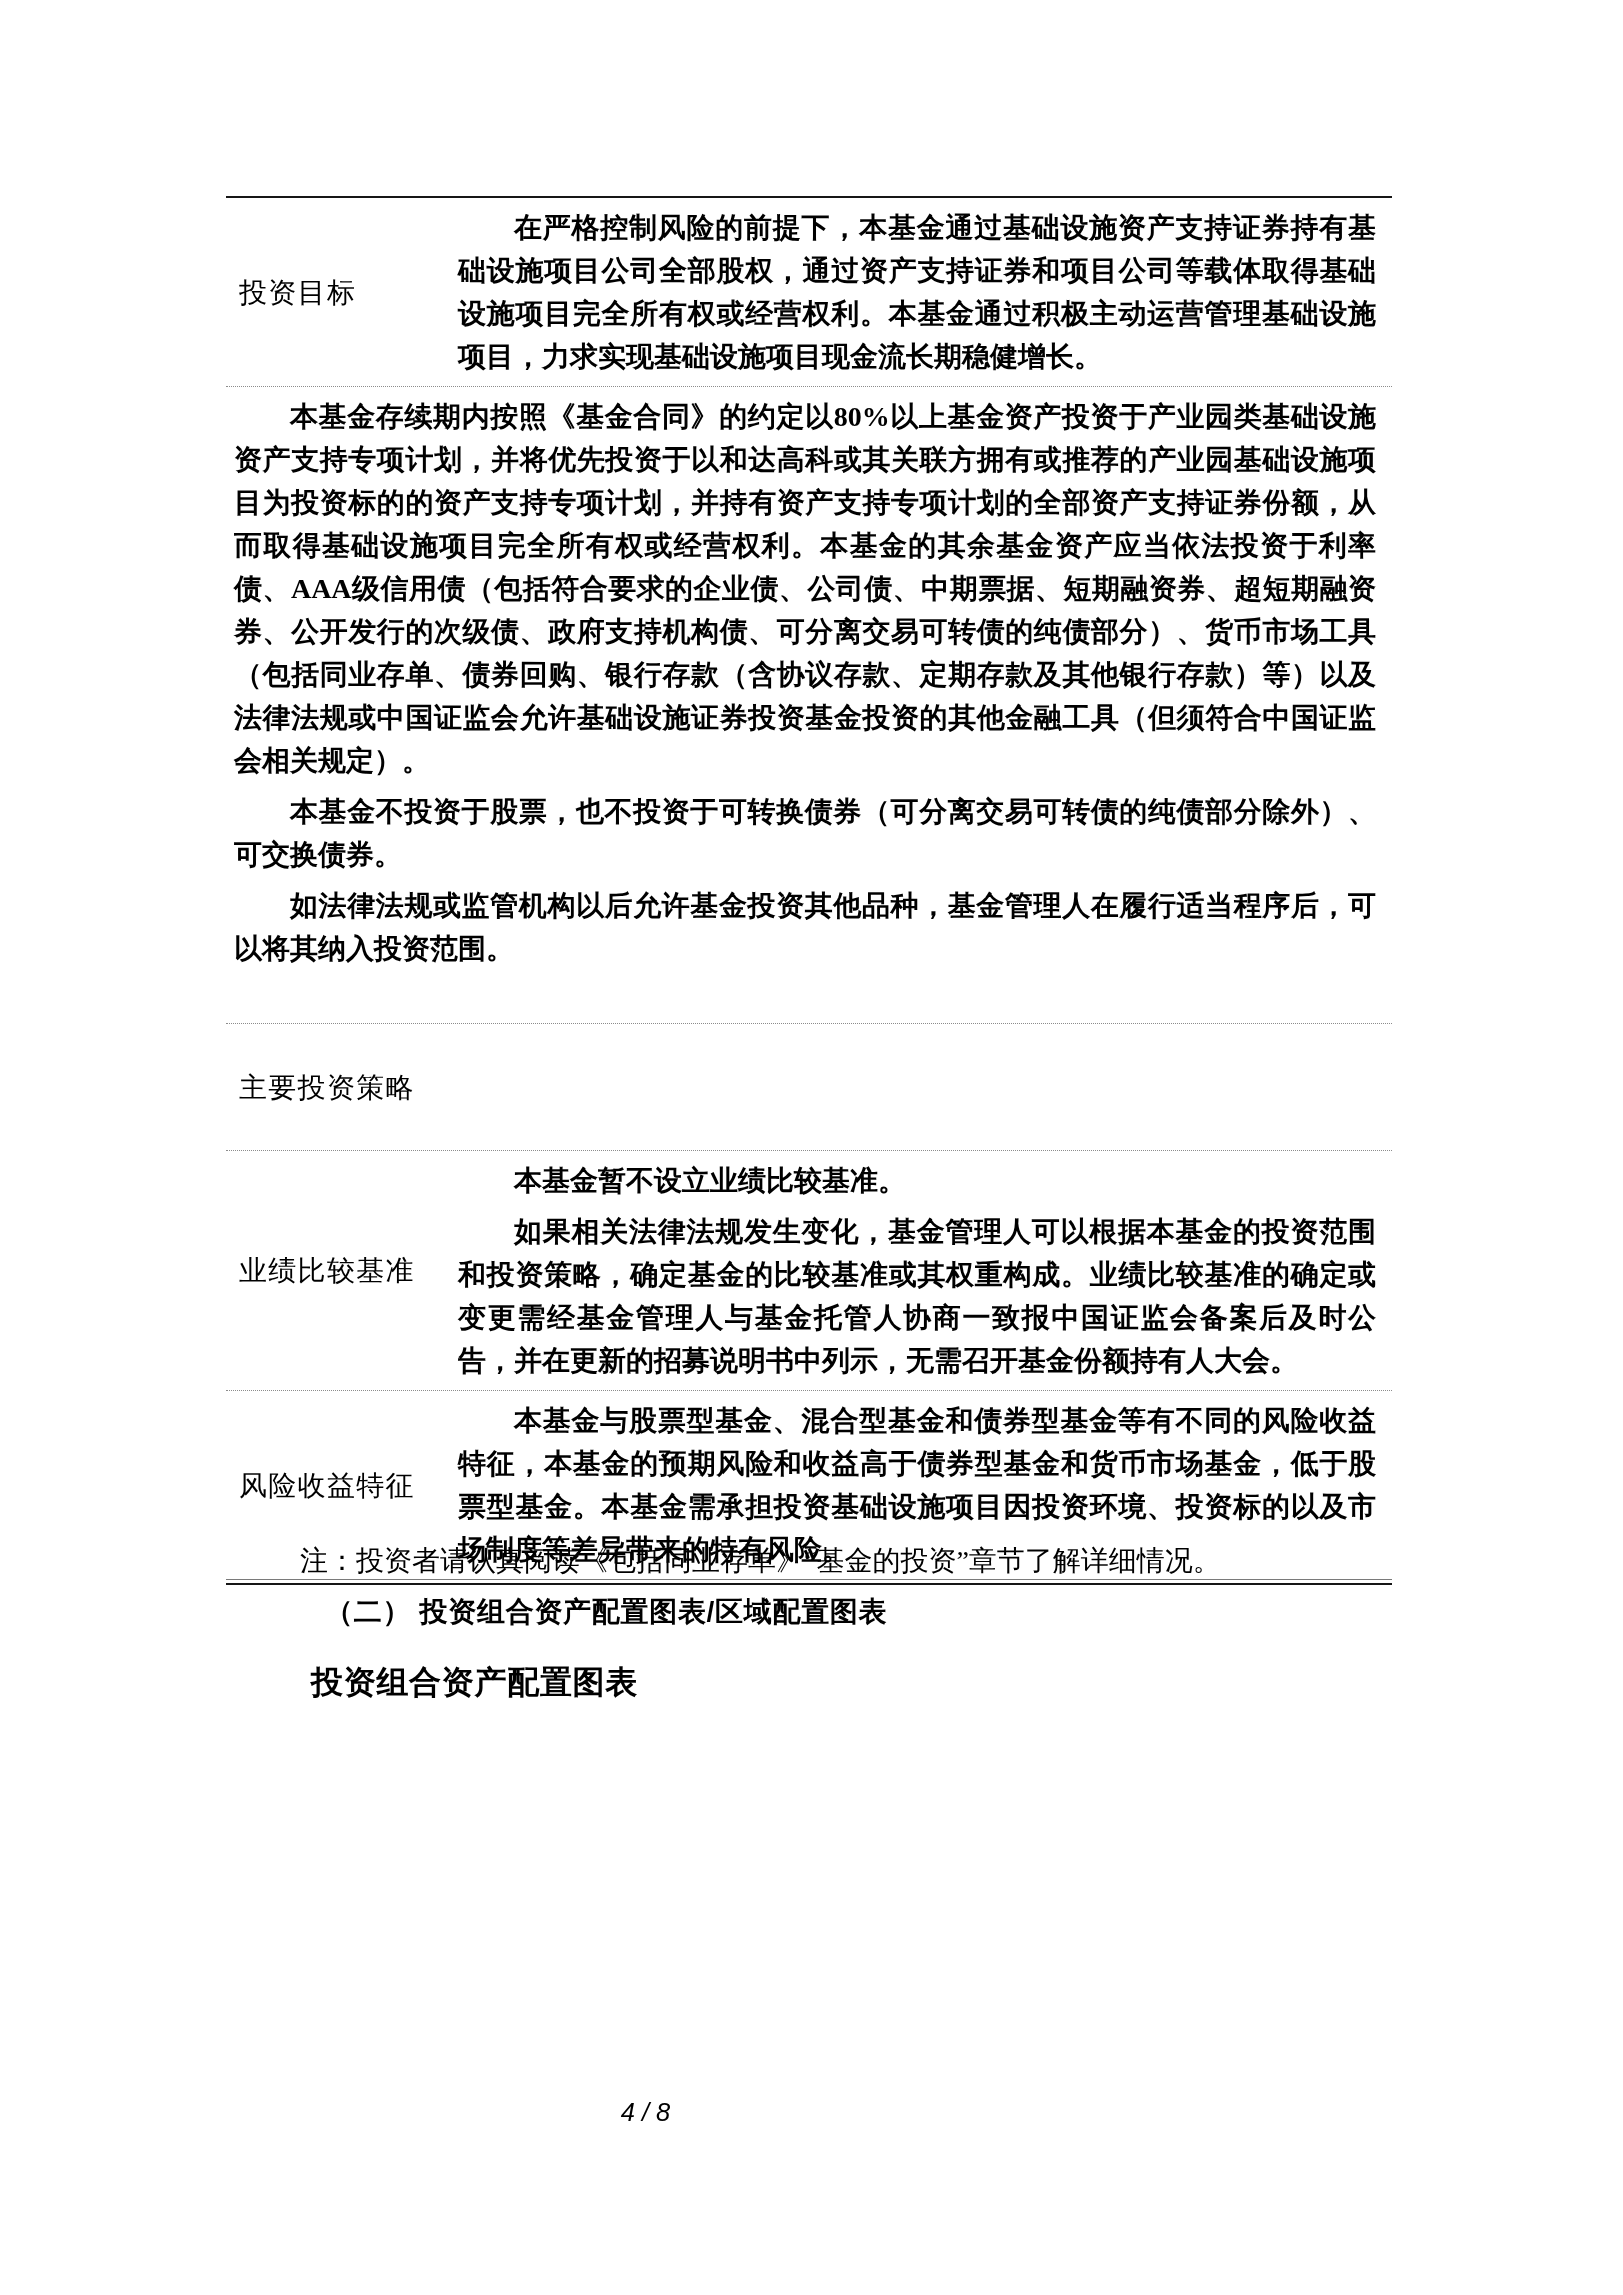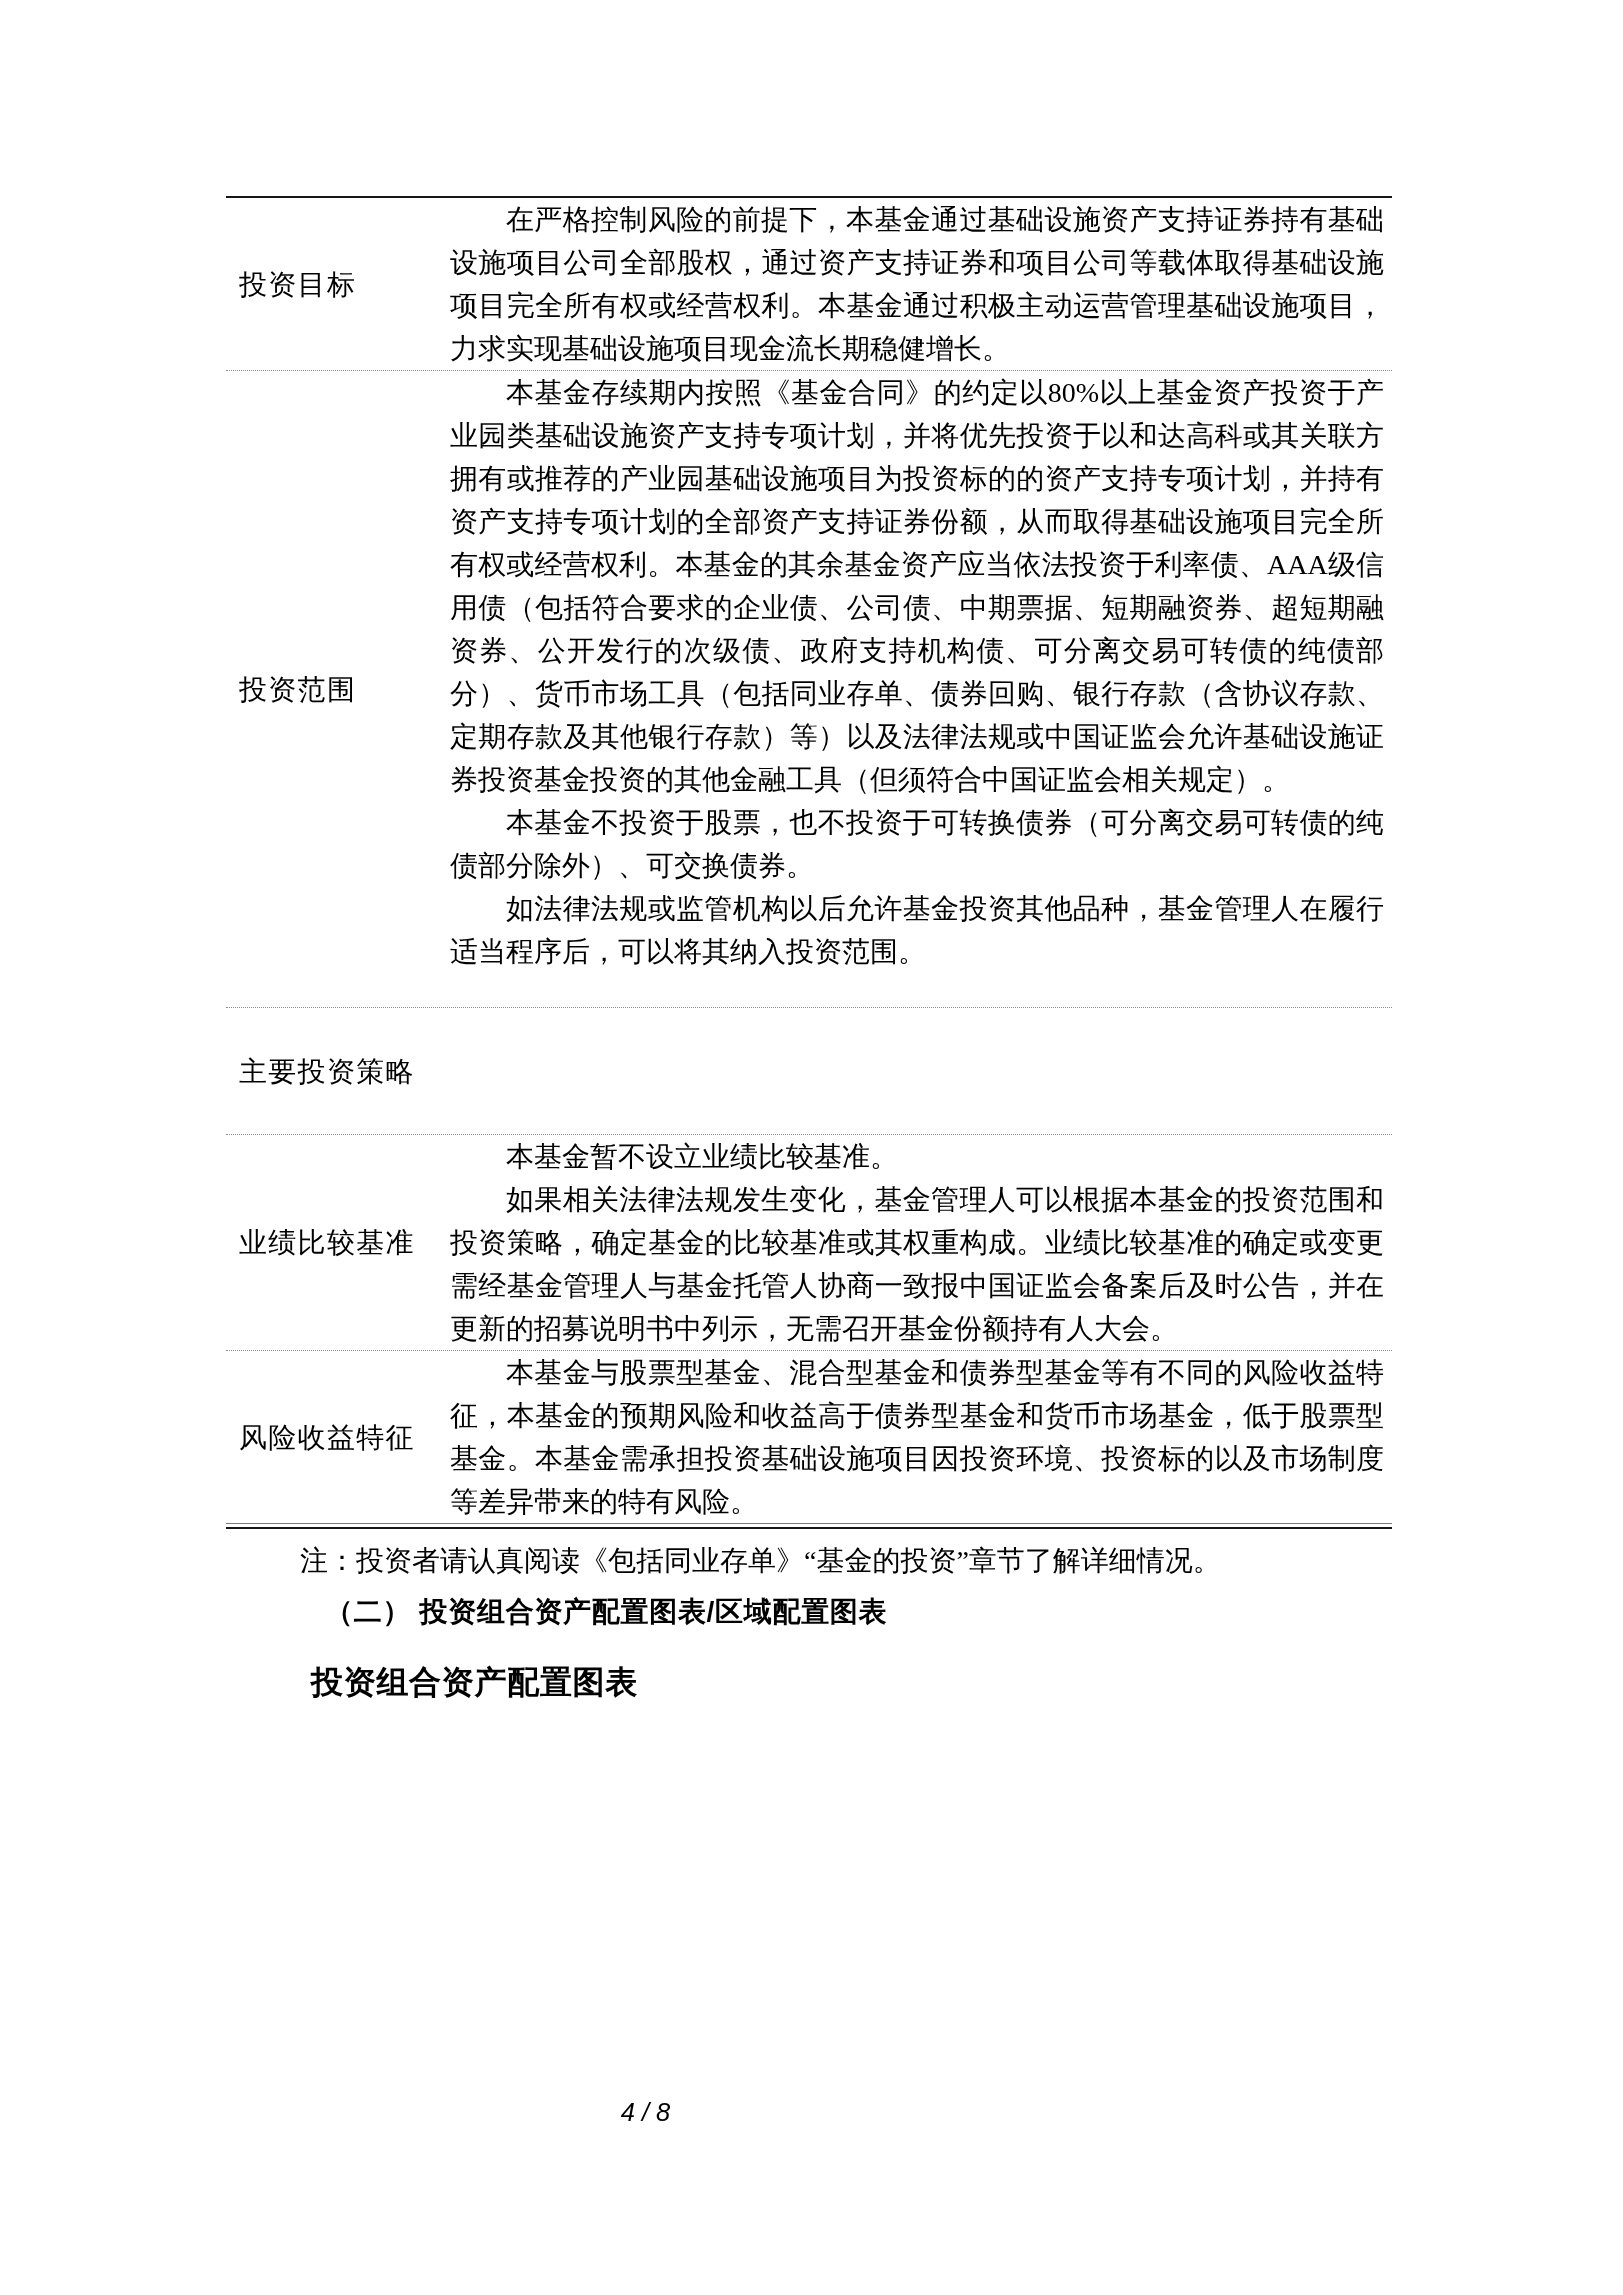--- a/index.html
+++ b/index.html
@@ -55,24 +55,25 @@
     flex-shrink:0;
   }
   .content-cell{
     flex:1;
     box-sizing:border-box;
     padding-right:7.9px;
     font-size:28px;
     line-height:43px;
   }
   .content-cell .para{
-    margin:0;
+    margin:8px;
     text-indent:56px;
     text-align:justify;
     text-justify:inter-character;
+    font-weight:bold;
   }
 
   
   .note{
     position:absolute;
     left:300px;
     top:1539px;
     width:1099px;
     font-size:28px;
     line-height:43px;
@@ -118,21 +119,20 @@
 
   <div class="info-table">
   <div class="row">
     <div class="label-cell">投资目标</div>
     <div class="content-cell">
           <p class="para">在严格控制风险的前提下，本基金通过基础设施资产支持证券持有基础设施项目公司全部股权，通过资产支持证券和项目公司等载体取得基础设施项目完全所有权或经营权利。本基金通过积极主动运营管理基础设施项目，力求实现基础设施项目现金流长期稳健增长。</p>
         </div>
   </div>
 
   <div class="row">
-    <div class="label-cell">投资范围</div>
     <div class="content-cell">
           <p class="para">本基金存续期内按照《基金合同》的约定以80%以上基金资产投资于产业园类基础设施资产支持专项计划，并将优先投资于以和达高科或其关联方拥有或推荐的产业园基础设施项目为投资标的的资产支持专项计划，并持有资产支持专项计划的全部资产支持证券份额，从而取得基础设施项目完全所有权或经营权利。本基金的其余基金资产应当依法投资于利率债、AAA级信用债（包括符合要求的企业债、公司债、中期票据、短期融资券、超短期融资券、公开发行的次级债、政府支持机构债、可分离交易可转债的纯债部分）、货币市场工具（包括同业存单、债券回购、银行存款（含协议存款、定期存款及其他银行存款）等）以及法律法规或中国证监会允许基础设施证券投资基金投资的其他金融工具（但须符合中国证监会相关规定）。</p>
           <p class="para">本基金不投资于股票，也不投资于可转换债券（可分离交易可转债的纯债部分除外）、可交换债券。</p>
           <p class="para">如法律法规或监管机构以后允许基金投资其他品种，基金管理人在履行适当程序后，可以将其纳入投资范围。</p>
         </div>
   </div>
 
   <div class="row">
     <div class="label-cell">主要投资策略</div>
   </div>

